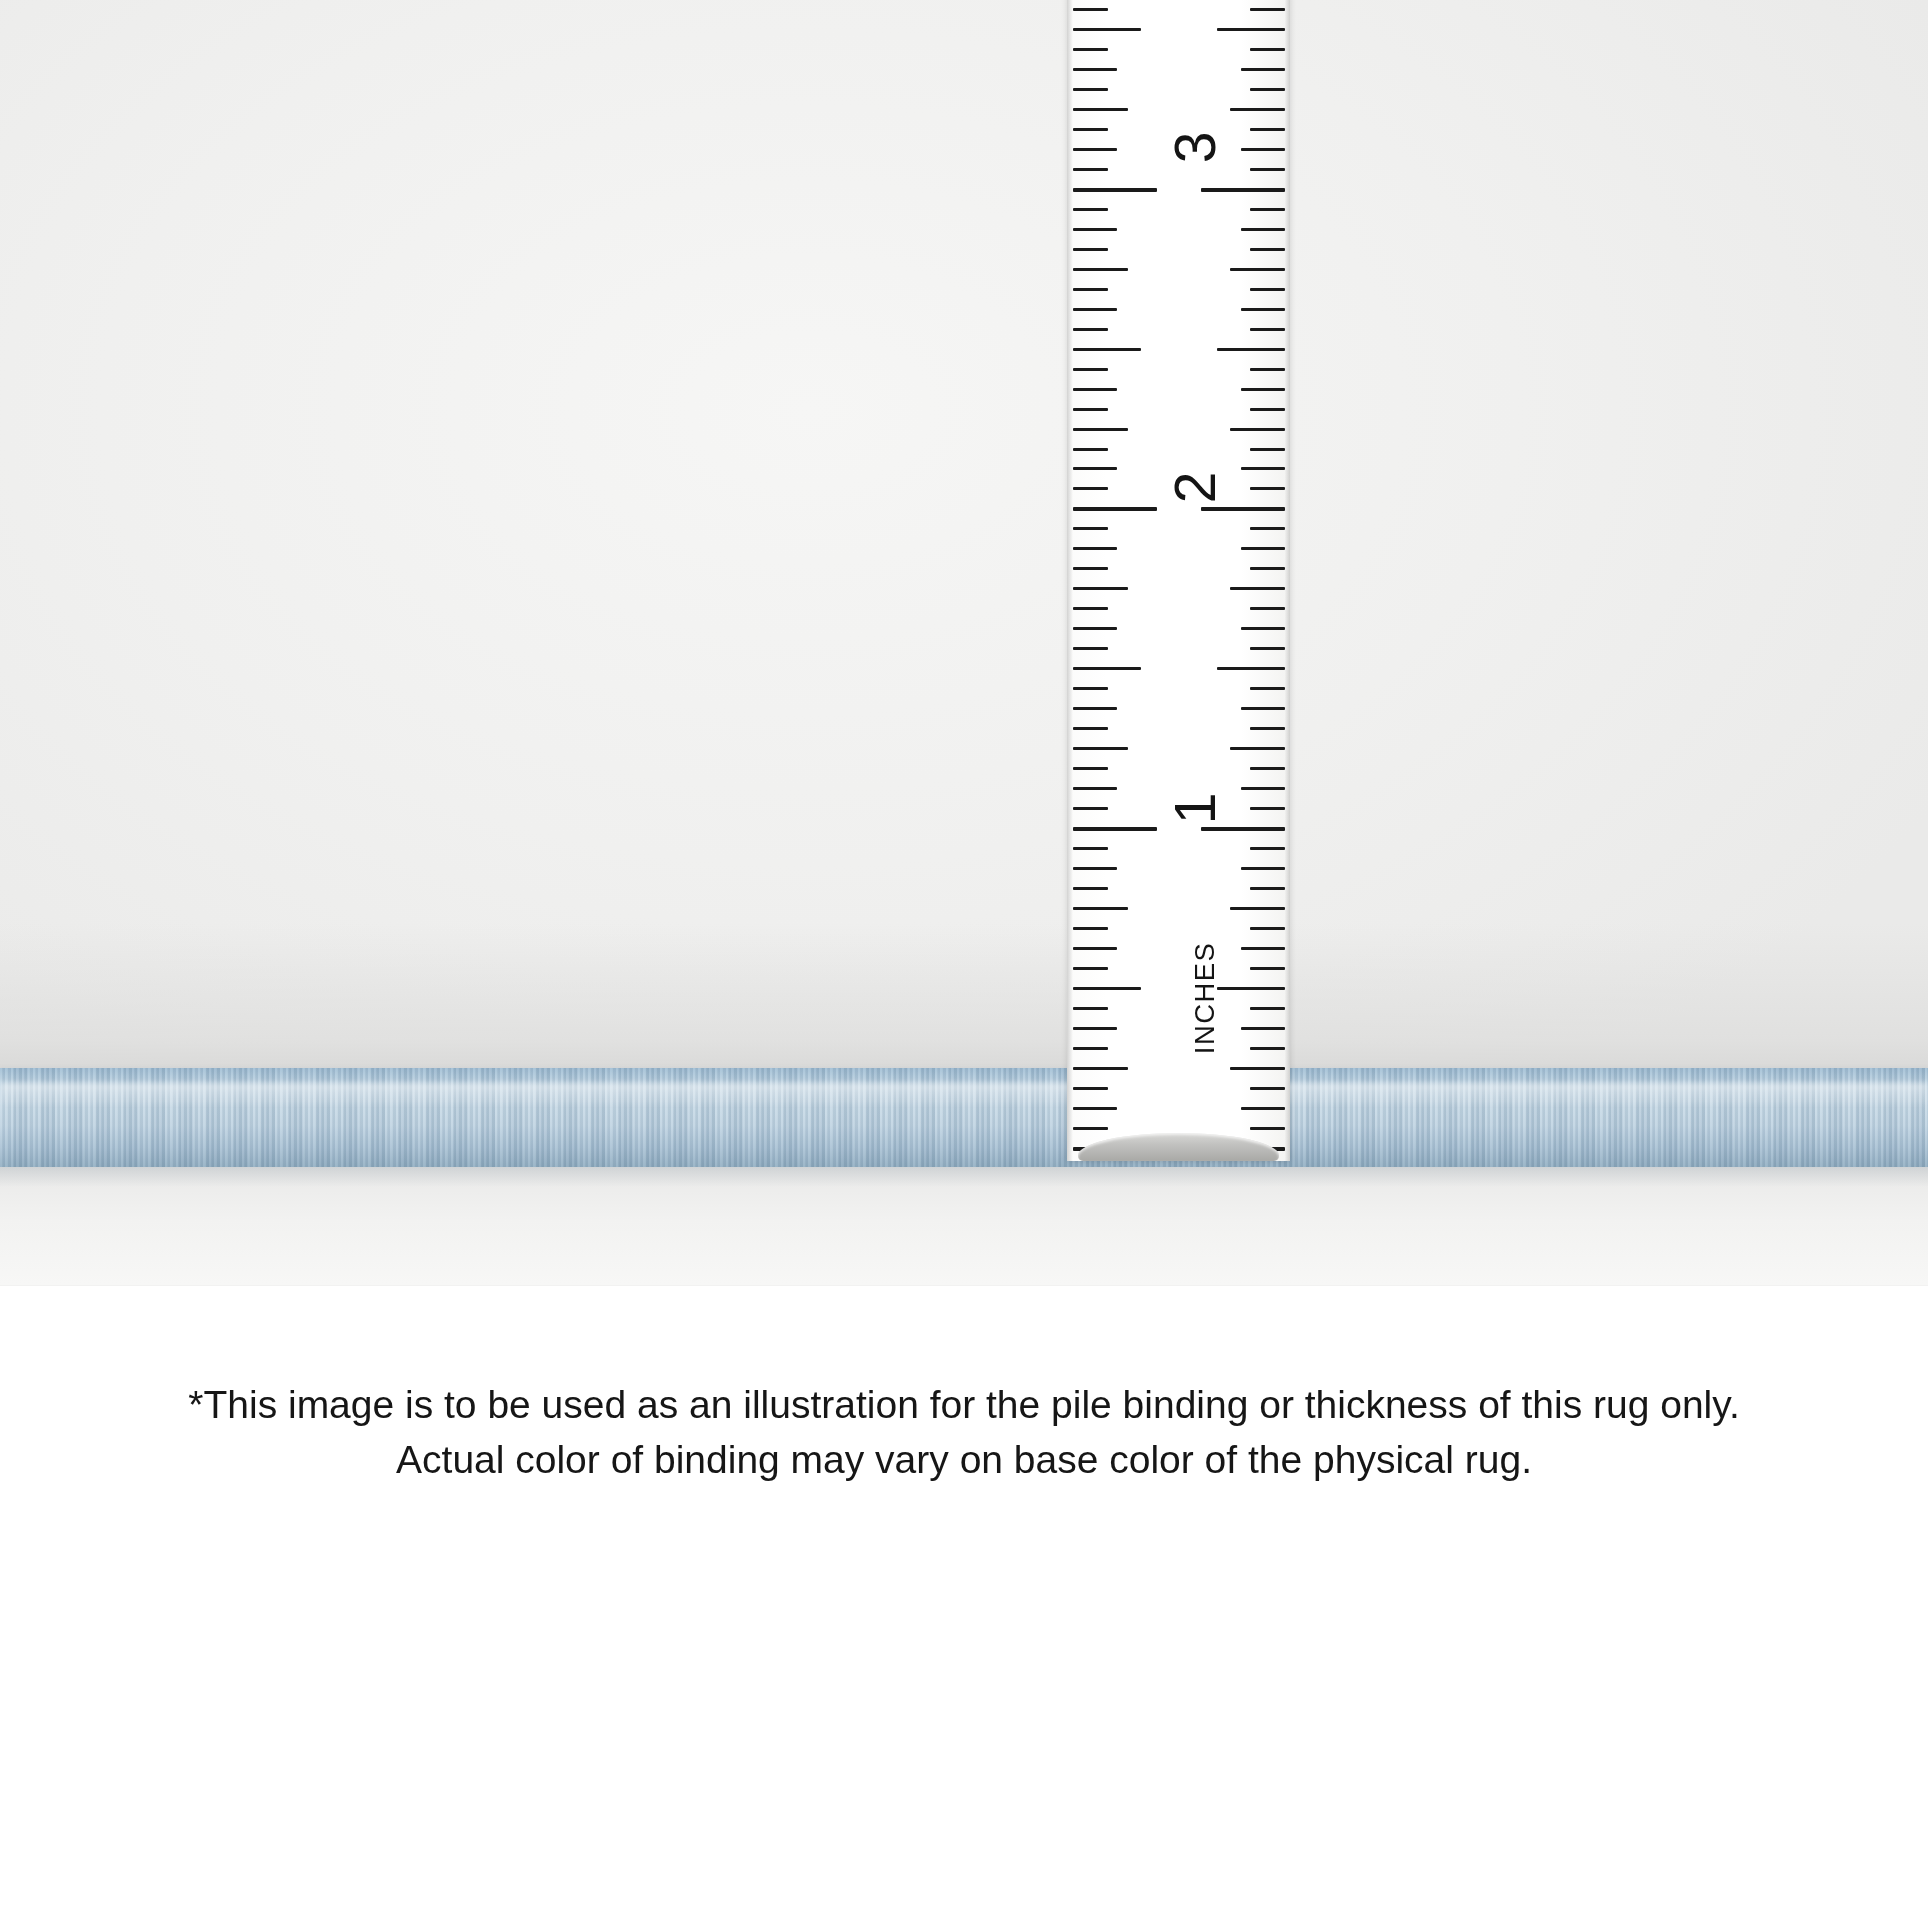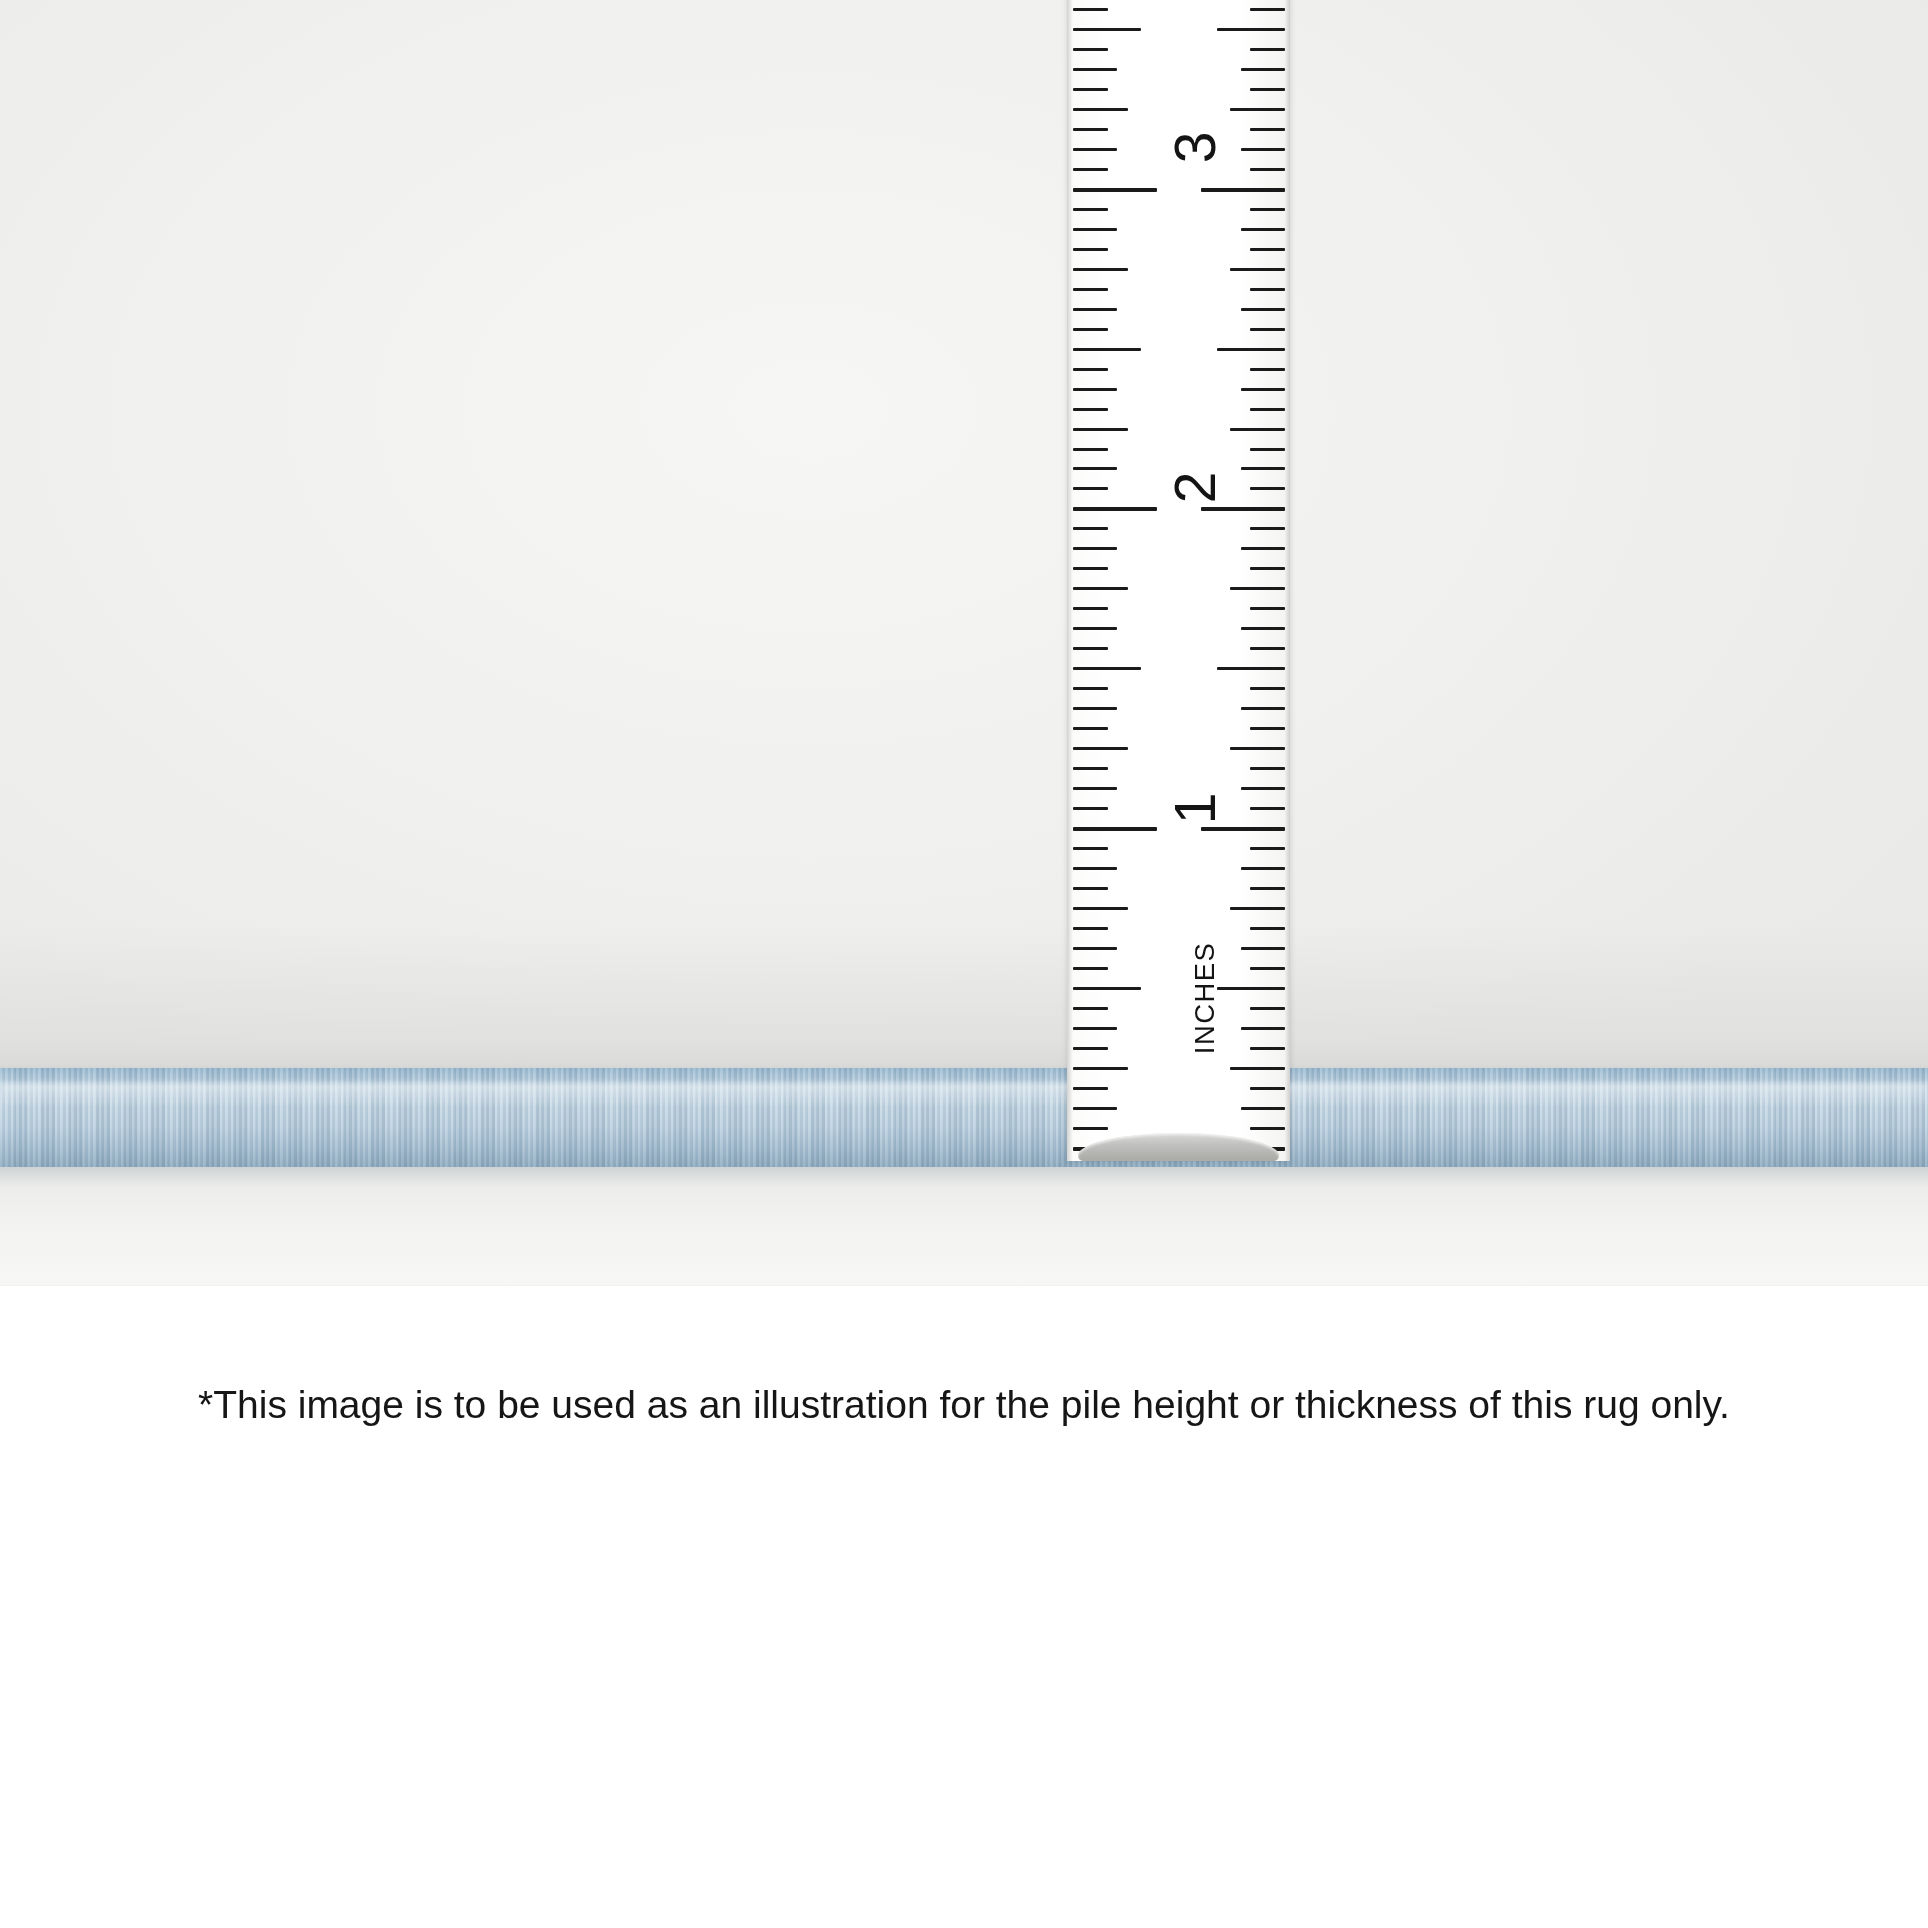--- a/index.html
+++ b/index.html
@@ -350,17 +350,18 @@
       <div class="ruler-num" style="top: 785px;">1</div>
       <div class="ruler-num" style="top: 464px;">2</div>
       <div class="ruler-num" style="top: 124px;">3</div>
 
       <div class="ruler-tip"></div>
     </div>
 
   </div>
 
   <div class="caption">
-    <span class="line">*This image is to be used as an illustration for the pile height or thickness of this rug only.</span>
+    <span class="line">*This image is to be used as an illustration for the pile binding or thickness of this rug only.</span>
+    <span class="line">Actual color of binding may vary on base color of the physical rug.</span>
   </div>
 
 </div>
 
 
 </body></html>

